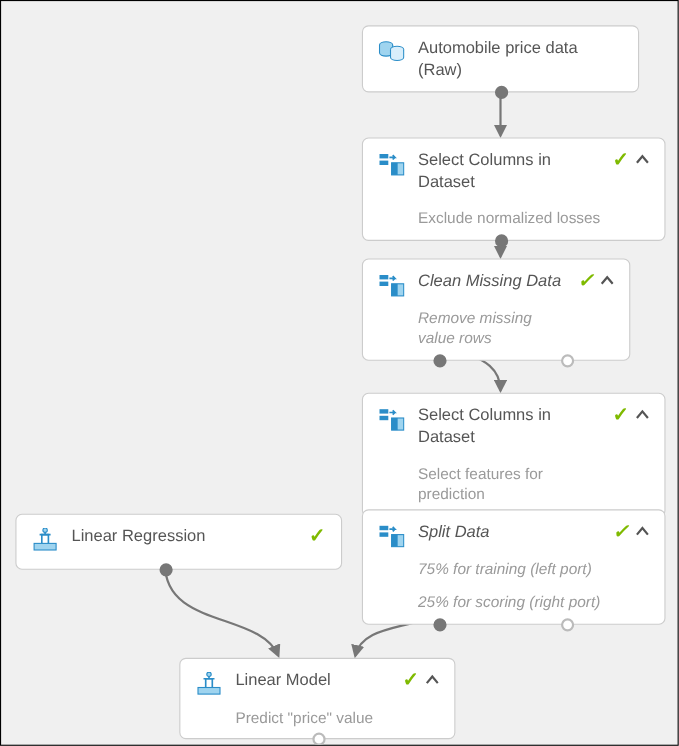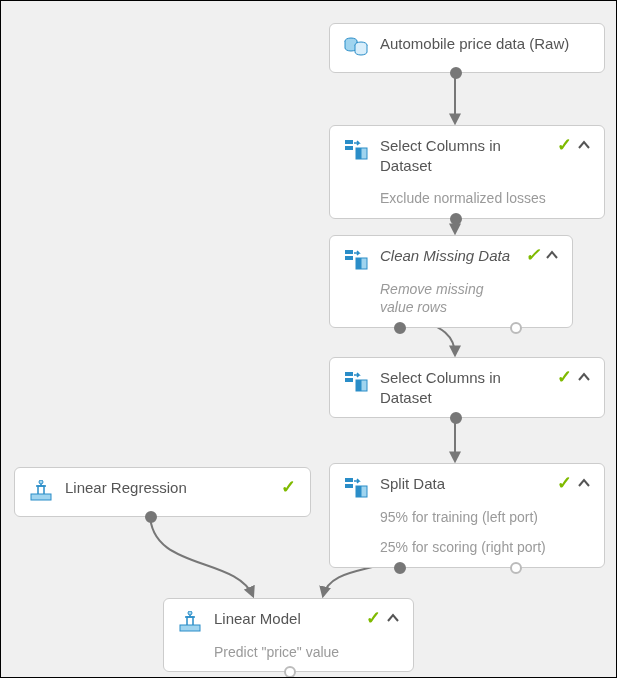--- a/index.html
+++ b/index.html
@@ -91,21 +91,21 @@
 
   <path d="M 398 295 C 398 325, 454 315, 454 354" stroke="#777" stroke-width="2" fill="none" marker-end="url(#arrow)"></path>
 
   <path d="M 454 417 L 454 460" stroke="#777" stroke-width="2" fill="none" marker-end="url(#arrow)"></path>
 
   <path d="M 149 512 C 149 570, 235 555, 252 595" stroke="#777" stroke-width="2" fill="none" marker-end="url(#arrow)"></path>
 
   <path d="M 398 545 C 398 575, 330 560, 322 595" stroke="#777" stroke-width="2" fill="none" marker-end="url(#arrow)"></path>
 </svg>
 
-<div class="node" style="left:328px; top:22px; width:276px;">
+<div class="node" style="left:328px; top:22px; width:252px;">
   <span class="icon-slot">
     <svg width="24" height="22" viewBox="0 0 24 22">
       <ellipse cx="7" cy="5" rx="6" ry="3" fill="#9fd4ef" stroke="#2a8dc8" stroke-width="1"></ellipse>
       <path d="M1 5 v7 a6 3 0 0 0 12 0 v-7" fill="#9fd4ef" stroke="#2a8dc8" stroke-width="1"></path>
       <ellipse cx="17" cy="9" rx="6" ry="3" fill="#d8eefb" stroke="#2a8dc8" stroke-width="1"></ellipse>
       <path d="M11 9 v7 a6 3 0 0 0 12 0 v-7" fill="#d8eefb" stroke="#2a8dc8" stroke-width="1"></path>
     </svg>
   </span>
   <div class="text-slot">
     <div class="title">Automobile price data (Raw)</div>
@@ -169,20 +169,21 @@
     <svg width="24" height="22" viewBox="0 0 24 22">
       <rect x="1" y="2" width="8" height="4" fill="#2a8dc8"></rect>
       <rect x="1" y="8" width="8" height="4" fill="#2a8dc8"></rect>
       <path d="M10 5 L15 5 L13 3 M15 5 L13 7" stroke="#2a8dc8" stroke-width="1.5" fill="none"></path>
       <rect x="12" y="10" width="11" height="11" fill="#9fd4ef" stroke="#2a8dc8"></rect>
       <rect x="12" y="10" width="5.5" height="11" fill="#2a8dc8"></rect>
     </svg>
   </span>
   <div class="text-slot">
     <div class="title">Select Columns in Dataset</div>
+    <div class="subtitle">Select features for prediction</div>
   </div>
   <div class="status-slot">
     <span class="check">✓</span>
     <span class="caret">
       <svg width="12" height="10" viewBox="0 0 12 10">
           <path d="M1 8 L6 2 L11 8" stroke="#555" stroke-width="2" fill="none"></path>
         </svg>
     </span>
   </div>
   <div class="port filled" style="left:120px; bottom:-7px;"></div>
@@ -199,33 +200,33 @@
   </span>
   <div class="text-slot">
     <div class="title">Linear Regression</div>
   </div>
   <div class="status-slot">
     <span class="check">✓</span>
   </div>
   <div class="port filled" style="left:130px; bottom:-7px;"></div>
 </div>
 
-<div class="node" style="left:328px; top:462px; width:276px;">
+<div class="node" style="left:328px; top:462px; width:276px;font-style:italic;">
   <span class="icon-slot">
     <svg width="24" height="22" viewBox="0 0 24 22">
       <rect x="1" y="2" width="8" height="4" fill="#2a8dc8"></rect>
       <rect x="1" y="8" width="8" height="4" fill="#2a8dc8"></rect>
       <path d="M10 5 L15 5 L13 3 M15 5 L13 7" stroke="#2a8dc8" stroke-width="1.5" fill="none"></path>
       <rect x="12" y="10" width="11" height="11" fill="#9fd4ef" stroke="#2a8dc8"></rect>
       <rect x="12" y="10" width="5.5" height="11" fill="#2a8dc8"></rect>
     </svg>
   </span>
   <div class="text-slot">
     <div class="title">Split Data</div>
-    <div class="subtitle">95% for training (left port)</div>
+    <div class="subtitle">75% for training (left port)</div>
     <div class="subtitle" style="margin-top:12px;">25% for scoring (right port)</div>
   </div>
   <div class="status-slot">
     <span class="check">✓</span>
     <span class="caret">
       <svg width="12" height="10" viewBox="0 0 12 10">
           <path d="M1 8 L6 2 L11 8" stroke="#555" stroke-width="2" fill="none"></path>
         </svg>
     </span>
   </div>

